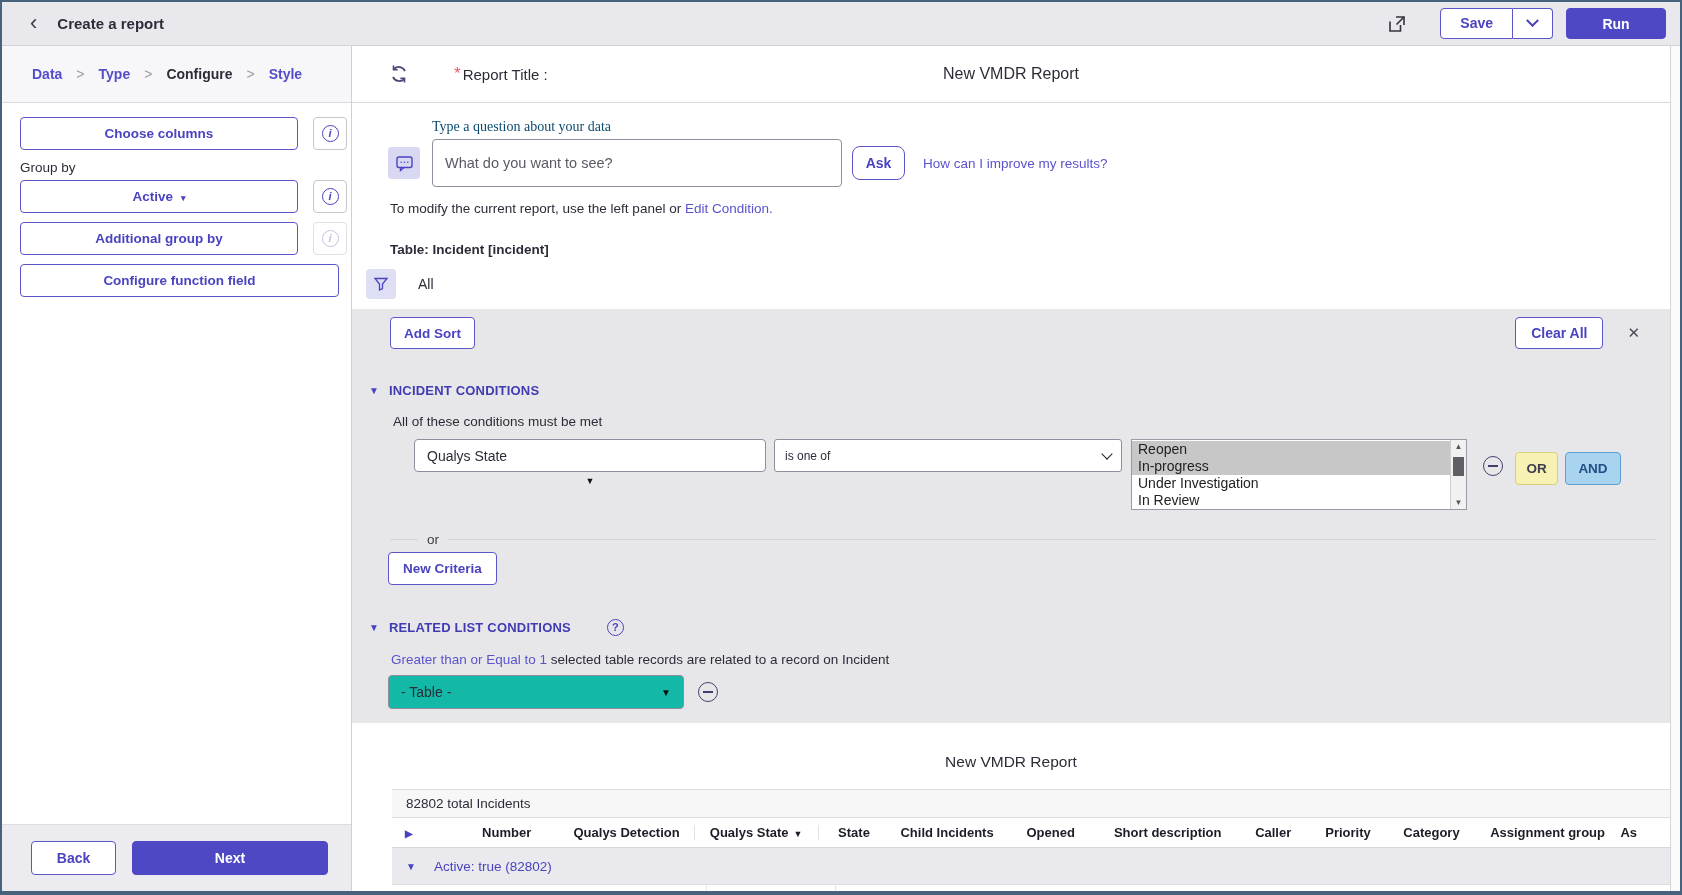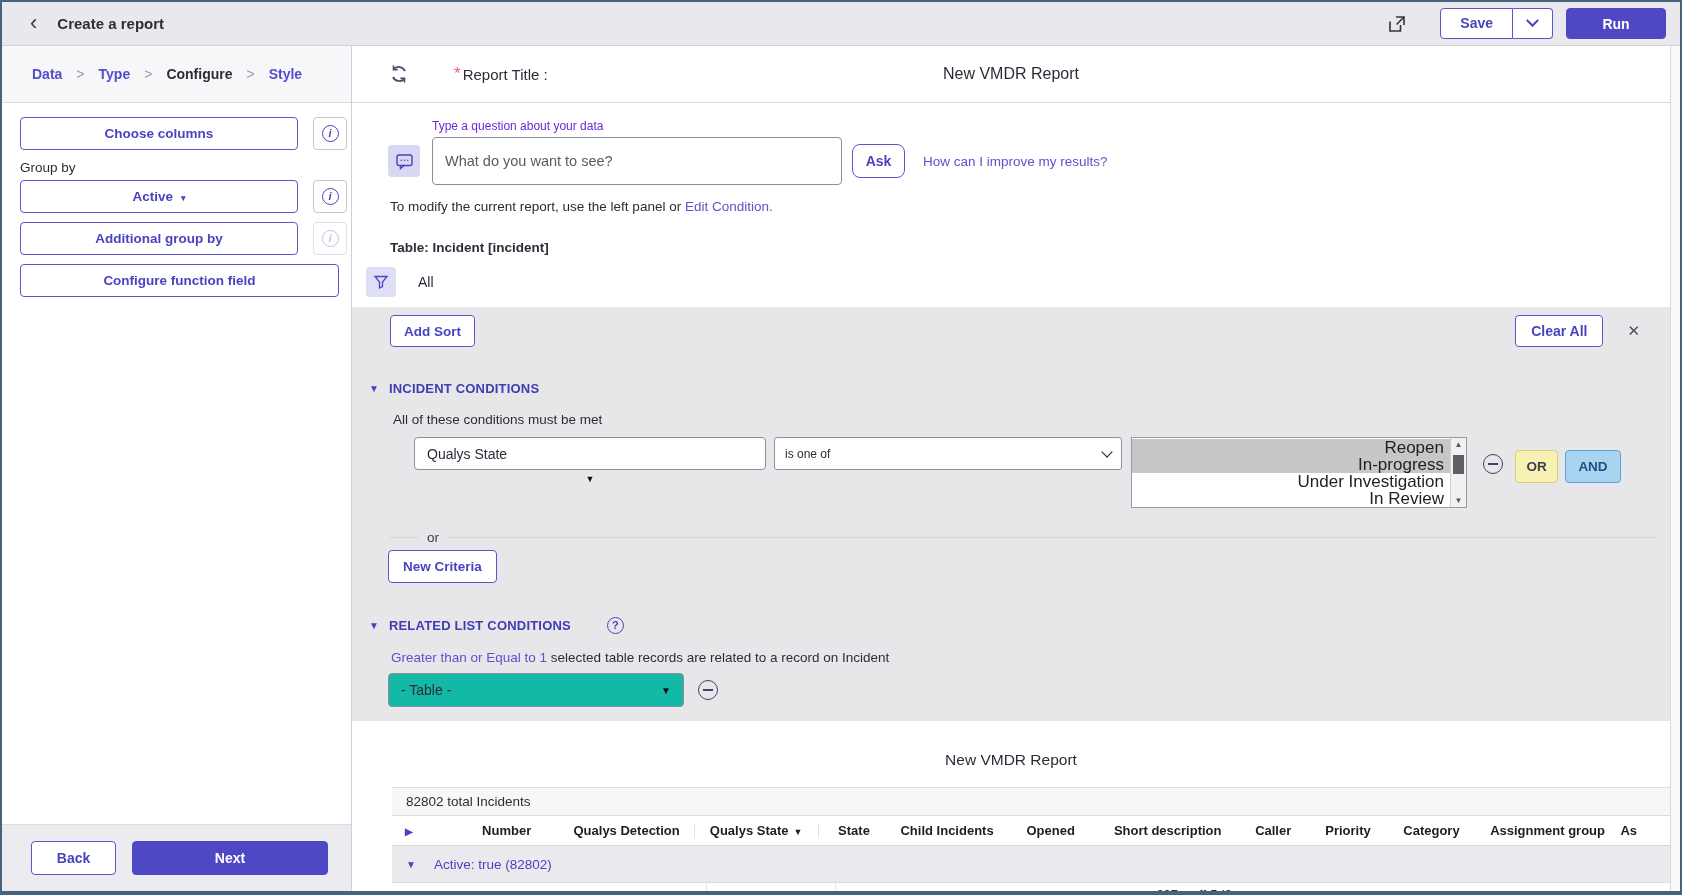--- a/index.html
+++ b/index.html
@@ -45,21 +45,21 @@
   
   .main { flex:1; display:flex; flex-direction:column; min-width:0; }
   .title-row { height:57px; flex:0 0 57px; border-bottom:1px solid #d9d9de; display:flex; align-items:center; padding-left:36px; position:relative; background:#fff; }
   .refresh-ic { width:22px; height:22px; cursor:pointer; }
   .req-star { color:#e85d6e; font-size:17px; margin:0 2px 0 44px; font-weight:400; }
   .rt-label { font-size:15px; color:#2c2c38; }
   .rt-value { position:absolute; left:0; right:0; text-align:center; font-size:16px; color:#2c2c38; pointer-events:none; }
   .scroll { flex:1; overflow:hidden; position:relative; background:#fff; }
 
   
-  .ask-label { margin:16px 0 4px 80px; font-size:12px; color:#6d28d9; }
+  .ask-label { margin:16px 0 4px 80px; font-size:14px; color:#0c4a6e;font-family:Liberation Serif, serif; }
   .ask-row { display:flex; align-items:center; margin-left:36px; }
   .chat-ic { width:32px; height:32px; background:#d8d8f2; border-radius:4px; display:flex; align-items:center; justify-content:center; }
   .ask-input { width:410px; height:48px; margin-left:12px; border:1px solid #8e8e9c; border-radius:4px; padding:0 12px; font-size:14.5px; font-family:"Liberation Sans",sans-serif; color:#2c2c38; }
   .ask-input::placeholder { color:#5a5a66; }
   .ask-btn { width:53px; height:34px; margin-left:10px; background:#fff; border:1px solid #5b55c9; border-radius:8px; color:#4a43c0; font-weight:700; font-size:14px; cursor:pointer; }
   .improve-link { margin-left:18px; color:#5a53cd; font-size:13.5px; cursor:pointer; }
   .modify-line { margin:14px 0 0 38px; font-size:13.5px; color:#2c2c38; }
   .link { color:#5a53cd; cursor:pointer; }
 
   .table-label { margin:26px 0 0 38px; font-size:13.5px; font-weight:700; }
@@ -79,21 +79,21 @@
   .help-ic { width:17px; height:17px; border:1.4px solid #4a43c0; border-radius:50%; color:#4a43c0; font-size:11px; font-weight:700; text-align:center; line-height:14px; margin-left:26px; cursor:pointer; }
   .must-meet { margin:16px 0 0 24px; font-size:13.5px; color:#2c2c38; }
   .cond-row { display:flex; align-items:flex-start; margin:10px 0 0 45px; }
   .field-wrap { position:relative; }
   .field-input { width:352px; height:33px; border:1px solid #8e8e9c; border-radius:4px; background:#fff; padding:0 12px; font-size:14px; color:#2c2c38; font-family:"Liberation Sans",sans-serif; }
   .field-caret { position:absolute; left:50%; bottom:-14px; transform:translateX(-50%); font-size:9px; color:#111; cursor:pointer; }
   .op-select { width:348px; height:33px; margin-left:8px; border:1px solid #8e8e9c; border-radius:3px; background:#fff; display:flex; align-items:center; padding:0 10px; font-size:12px; cursor:pointer; }
   .op-select .sel-chev { margin-left:auto; width:8px; height:8px; border-right:1.6px solid #222; border-bottom:1.6px solid #222; transform:rotate(45deg); margin-top:-4px; }
   .listbox { width:336px; height:71px; margin-left:9px; border:1px solid #9a9aa6; background:#fff; display:flex; }
   .lb-options { flex:1; overflow:hidden; padding-top:1px; }
-  .lb-option { font-size:17px; line-height:17px; padding:0 6px; color:#222; cursor:pointer; white-space:nowrap;text-align:right; }
+  .lb-option { font-size:14px; line-height:17px; padding:0 6px; color:#222; cursor:pointer; white-space:nowrap; }
   .lb-option.selected { background:#c7c7c7; }
   .lb-scroll { width:16px; flex:0 0 16px; background:#f1f1f1; border-left:1px solid #cfcfcf; position:relative; }
   .lb-arrow { position:absolute; left:0; width:100%; text-align:center; font-size:8px; color:#555; cursor:pointer; }
   .lb-arrow.up { top:2px; } .lb-arrow.down { bottom:2px; }
   .lb-thumb { position:absolute; top:17px; left:2px; width:11px; height:19px; background:#5f5f66; cursor:pointer; }
   .minus-circle { width:20px; height:20px; border:1.6px solid #44406e; border-radius:50%; position:relative; cursor:pointer; flex:0 0 20px; }
   .minus-circle::after { content:""; position:absolute; left:4px; right:4px; top:8px; height:1.6px; background:#44406e; }
   .cond-row .minus-circle { margin:17px 0 0 16px; }
   .or-btn { margin:13px 0 0 12px; height:33px; min-width:43px; padding:0 9px; background:#f7f2b4; border:1px solid #d8cf7e; border-radius:4px; color:#3e3e52; font-weight:700; font-size:13.5px; line-height:31px; text-align:center; cursor:pointer; }
   .and-btn { margin:13px 0 0 7px; height:33px; min-width:56px; padding:0 10px; background:#a8d4ef; border:1px solid #5f9fd6; border-radius:4px; color:#234d86; font-weight:700; font-size:13.5px; line-height:31px; text-align:center; cursor:pointer; }

